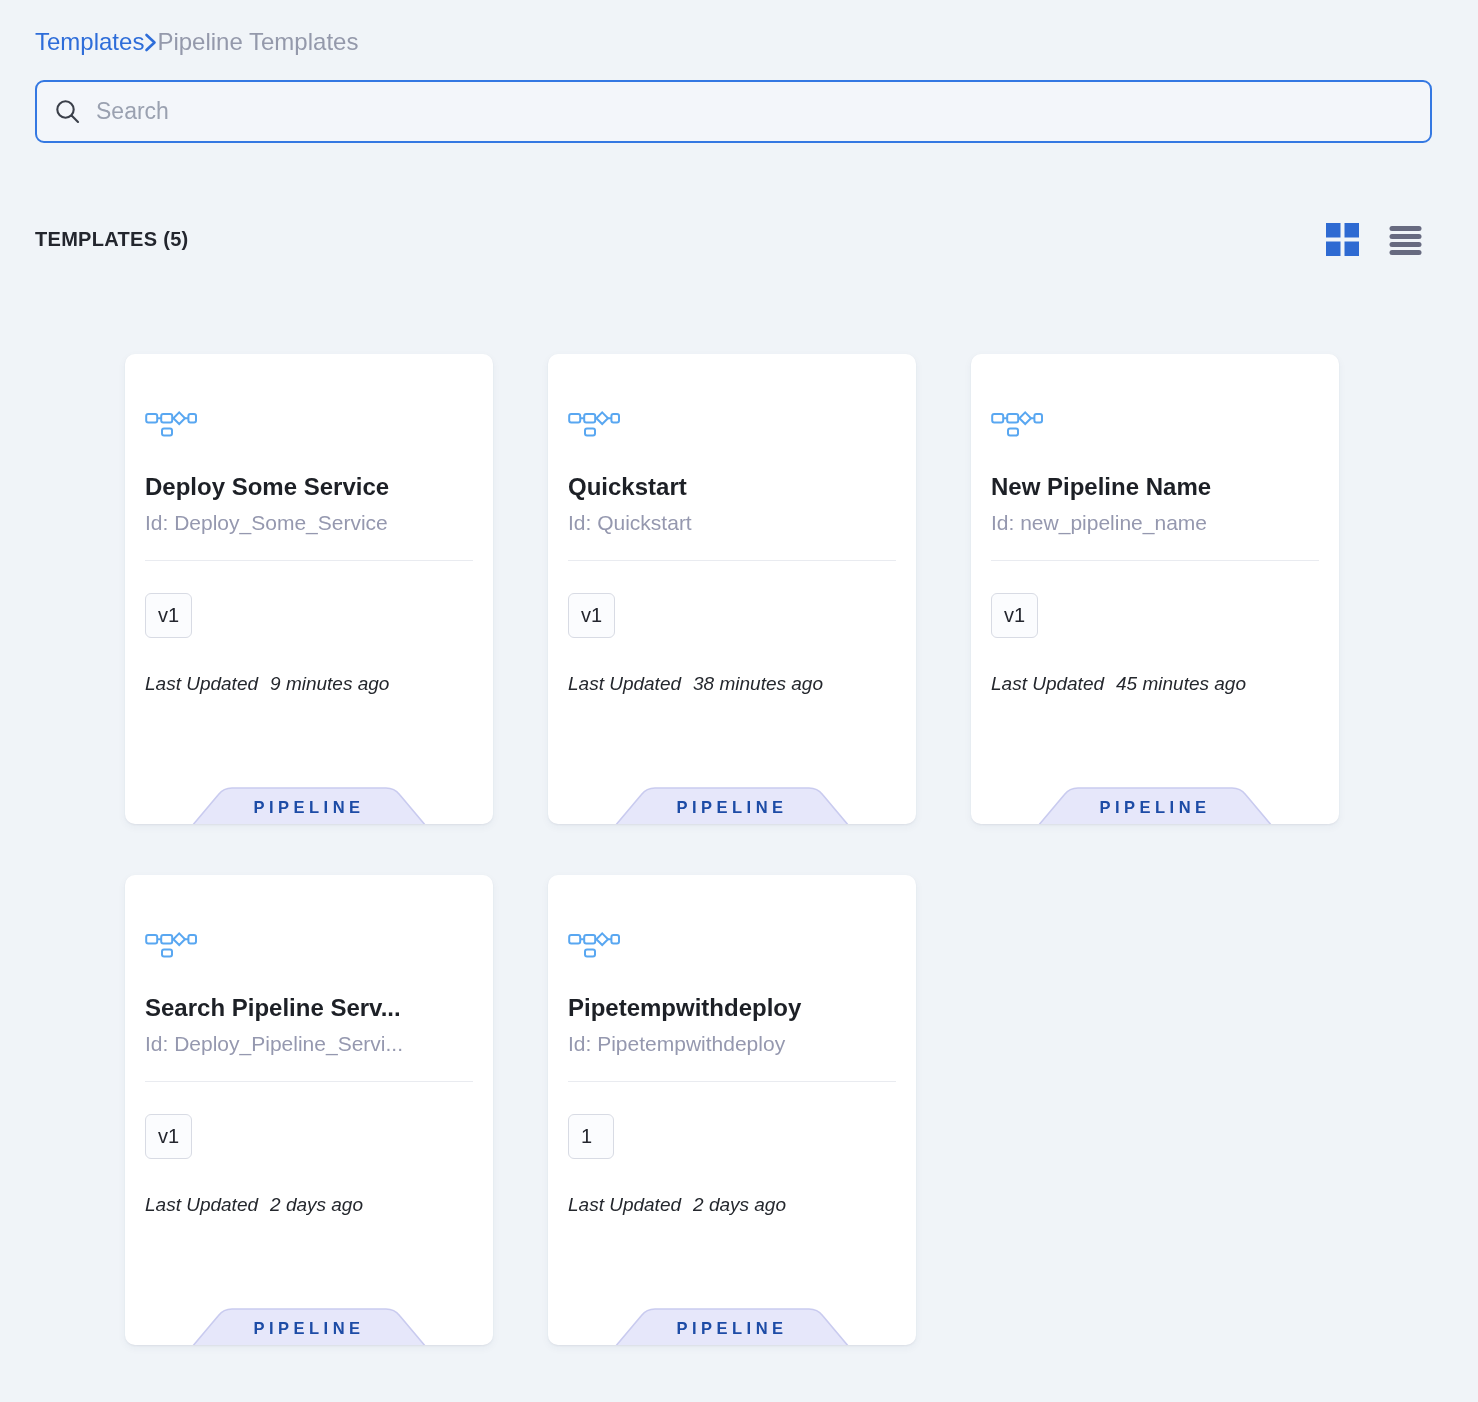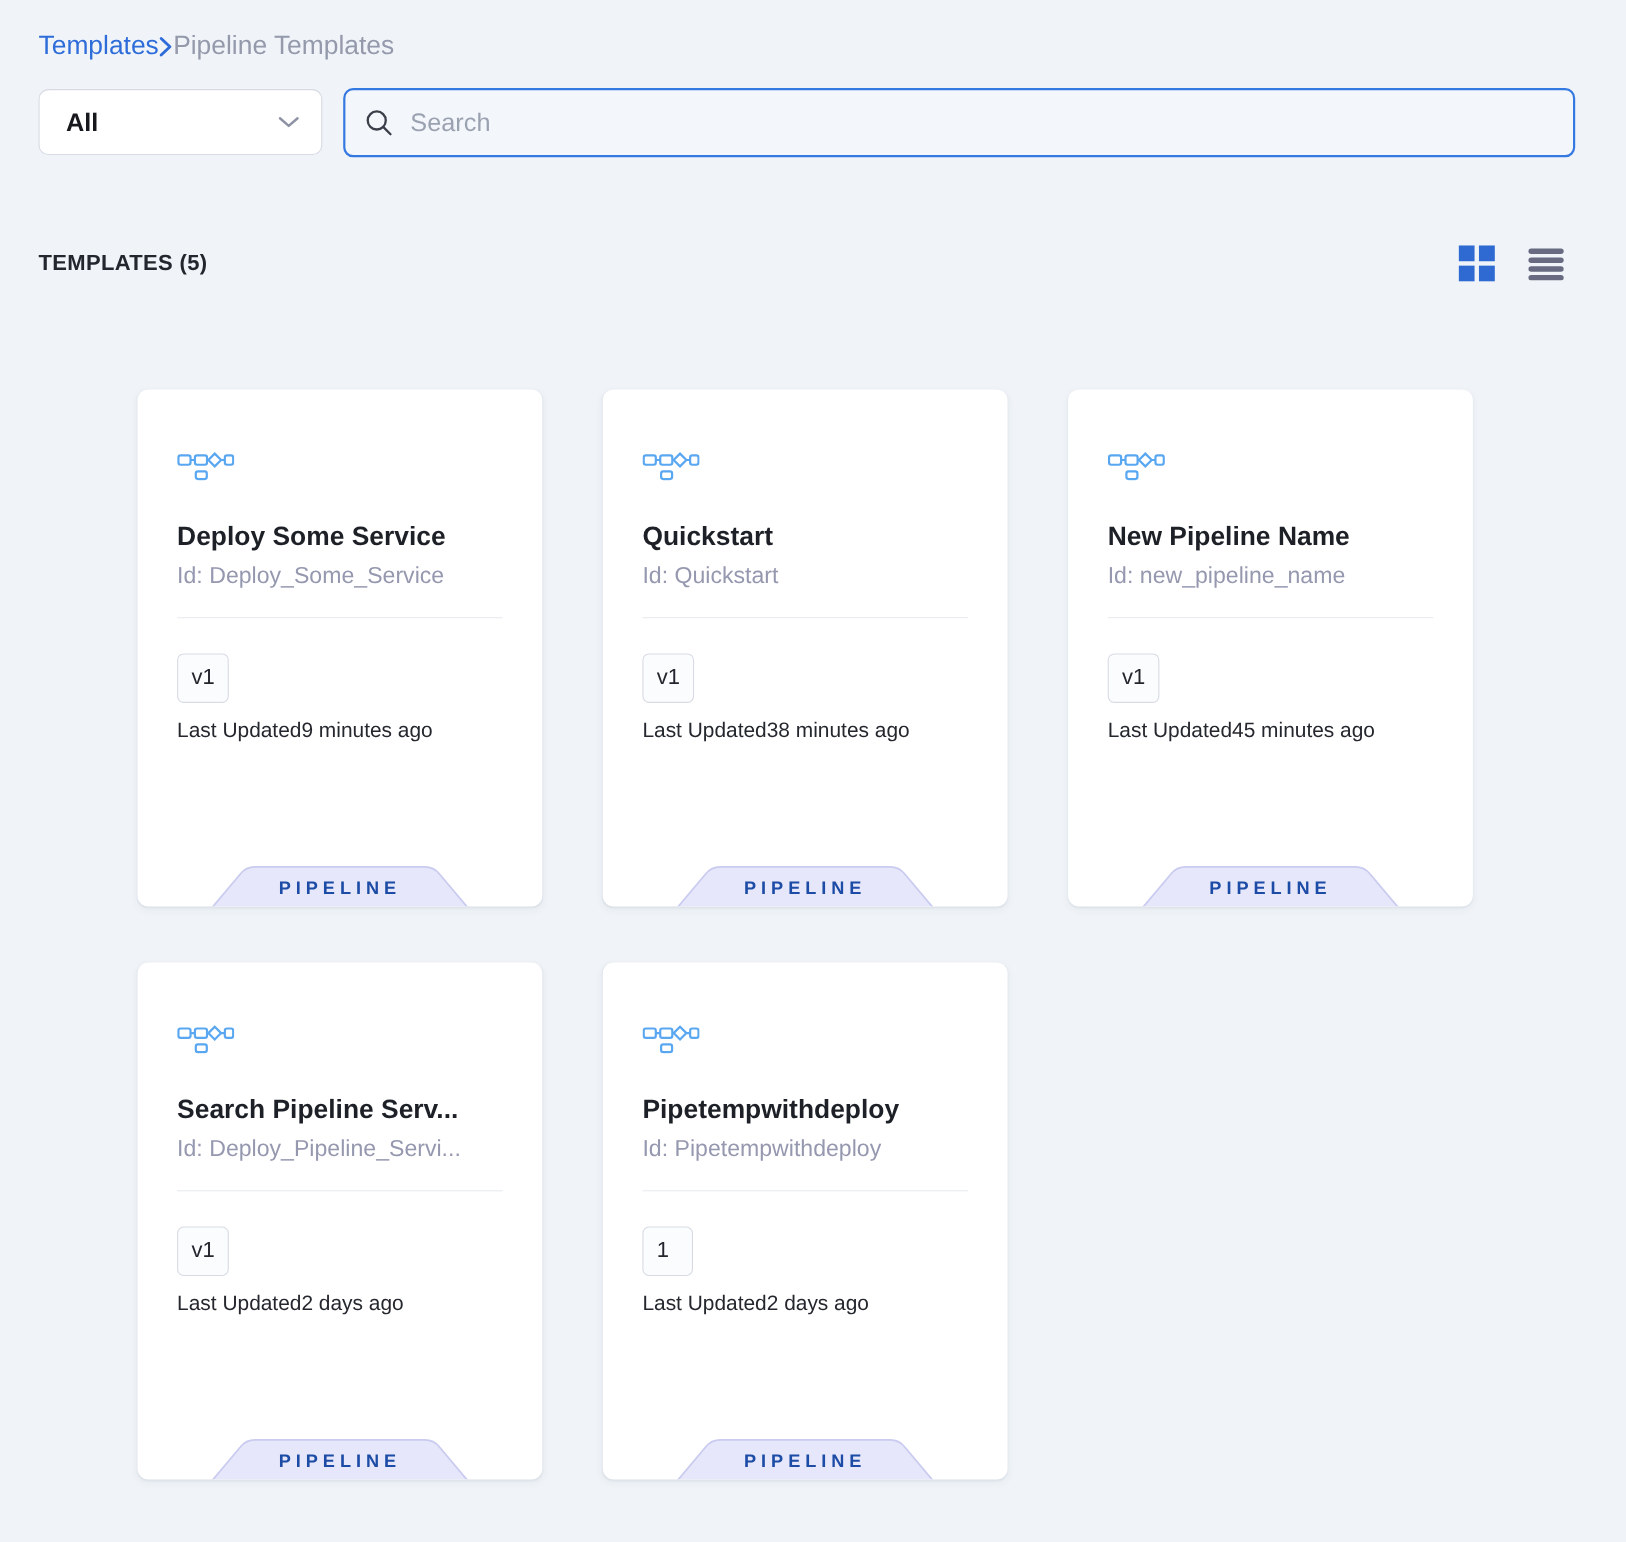--- a/index.html
+++ b/index.html
@@ -64,21 +64,21 @@
     display: grid;
     grid-template-columns: repeat(3, 368px);
     column-gap: 55px; row-gap: 51px;
   }
   .card {
     position: relative;
     width: 368px; height: 470px;
     background: #ffffff;
     border-radius: 10px;
     box-shadow: 0 1px 2px rgba(40,60,90,0.07), 0 3px 8px rgba(40,60,90,0.05);
-    padding: 55px 36px 0;
+    padding: 55px 20px 0;
     overflow: hidden;
     cursor: pointer;
   }
   .card-icon { display: block; }
   .card-title {
     margin: 32px 0 0;
     font-size: 24px; font-weight: 700; color: #1d2026;
     white-space: nowrap; overflow: hidden;
   }
   .card-id {
@@ -92,23 +92,23 @@
   }
   .version-badge {
     display: inline-block; margin-top: 32px;
     min-width: 46px; height: 45px; line-height: 43px;
     padding: 0 12px;
     border: 1px solid #d8dbe4; border-radius: 6px;
     background: #fbfcfe;
     font-size: 20px; color: #24262e; text-align: left;
   }
   .updated-row {
-    margin-top: 15px;
-    display: flex; 
-    font-size: 19px; color: #24272d;
+    margin-top: 35px;
+    display: flex; gap: 12px;
+    font-size: 19px; color: #24272d; font-style: italic;
   }
   .type-tag {
     position: absolute; bottom: 0; left: 50%;
     transform: translateX(-50%);
     width: 236px; height: 37px;
     line-height: 0;
   }
   .type-tag text {
     font-family: "Liberation Sans", "DejaVu Sans", sans-serif;
   }
@@ -120,28 +120,20 @@
   <a class="crumb-link">Templates</a>
   <span class="crumb-sep">
     <svg width="13" height="21" viewBox="0 0 13 21" fill="none">
       <polyline points="2.5,3 10.5,10.5 2.5,18" stroke="#2e6dd9" stroke-width="2.6" stroke-linecap="round" stroke-linejoin="round"></polyline>
     </svg>
   </span>
   <span class="crumb-current">Pipeline Templates</span>
 </div>
 
 <div class="toolbar">
-  <div class="scope-select">
-    <span>All</span>
-    <span style="line-height:0;">
-      <svg width="19" height="11" viewBox="0 0 19 11" fill="none">
-        <polyline points="1.5,1.5 9.5,8.5 17.5,1.5" stroke="#8d92a4" stroke-width="2.2" stroke-linecap="round" stroke-linejoin="round"></polyline>
-      </svg>
-    </span>
-  </div>
   <div class="searchbox">
     <span style="line-height:0;">
       <svg width="27" height="27" viewBox="0 0 27 27" fill="none">
         <circle cx="11.5" cy="11.5" r="8.2" stroke="#3a3f49" stroke-width="2.1"></circle>
         <line x1="17.6" y1="17.6" x2="24" y2="24" stroke="#3a3f49" stroke-width="2.1" stroke-linecap="round"></line>
       </svg>
     </span>
     <input type="text" placeholder="Search" style="">
   </div>
 </div>

